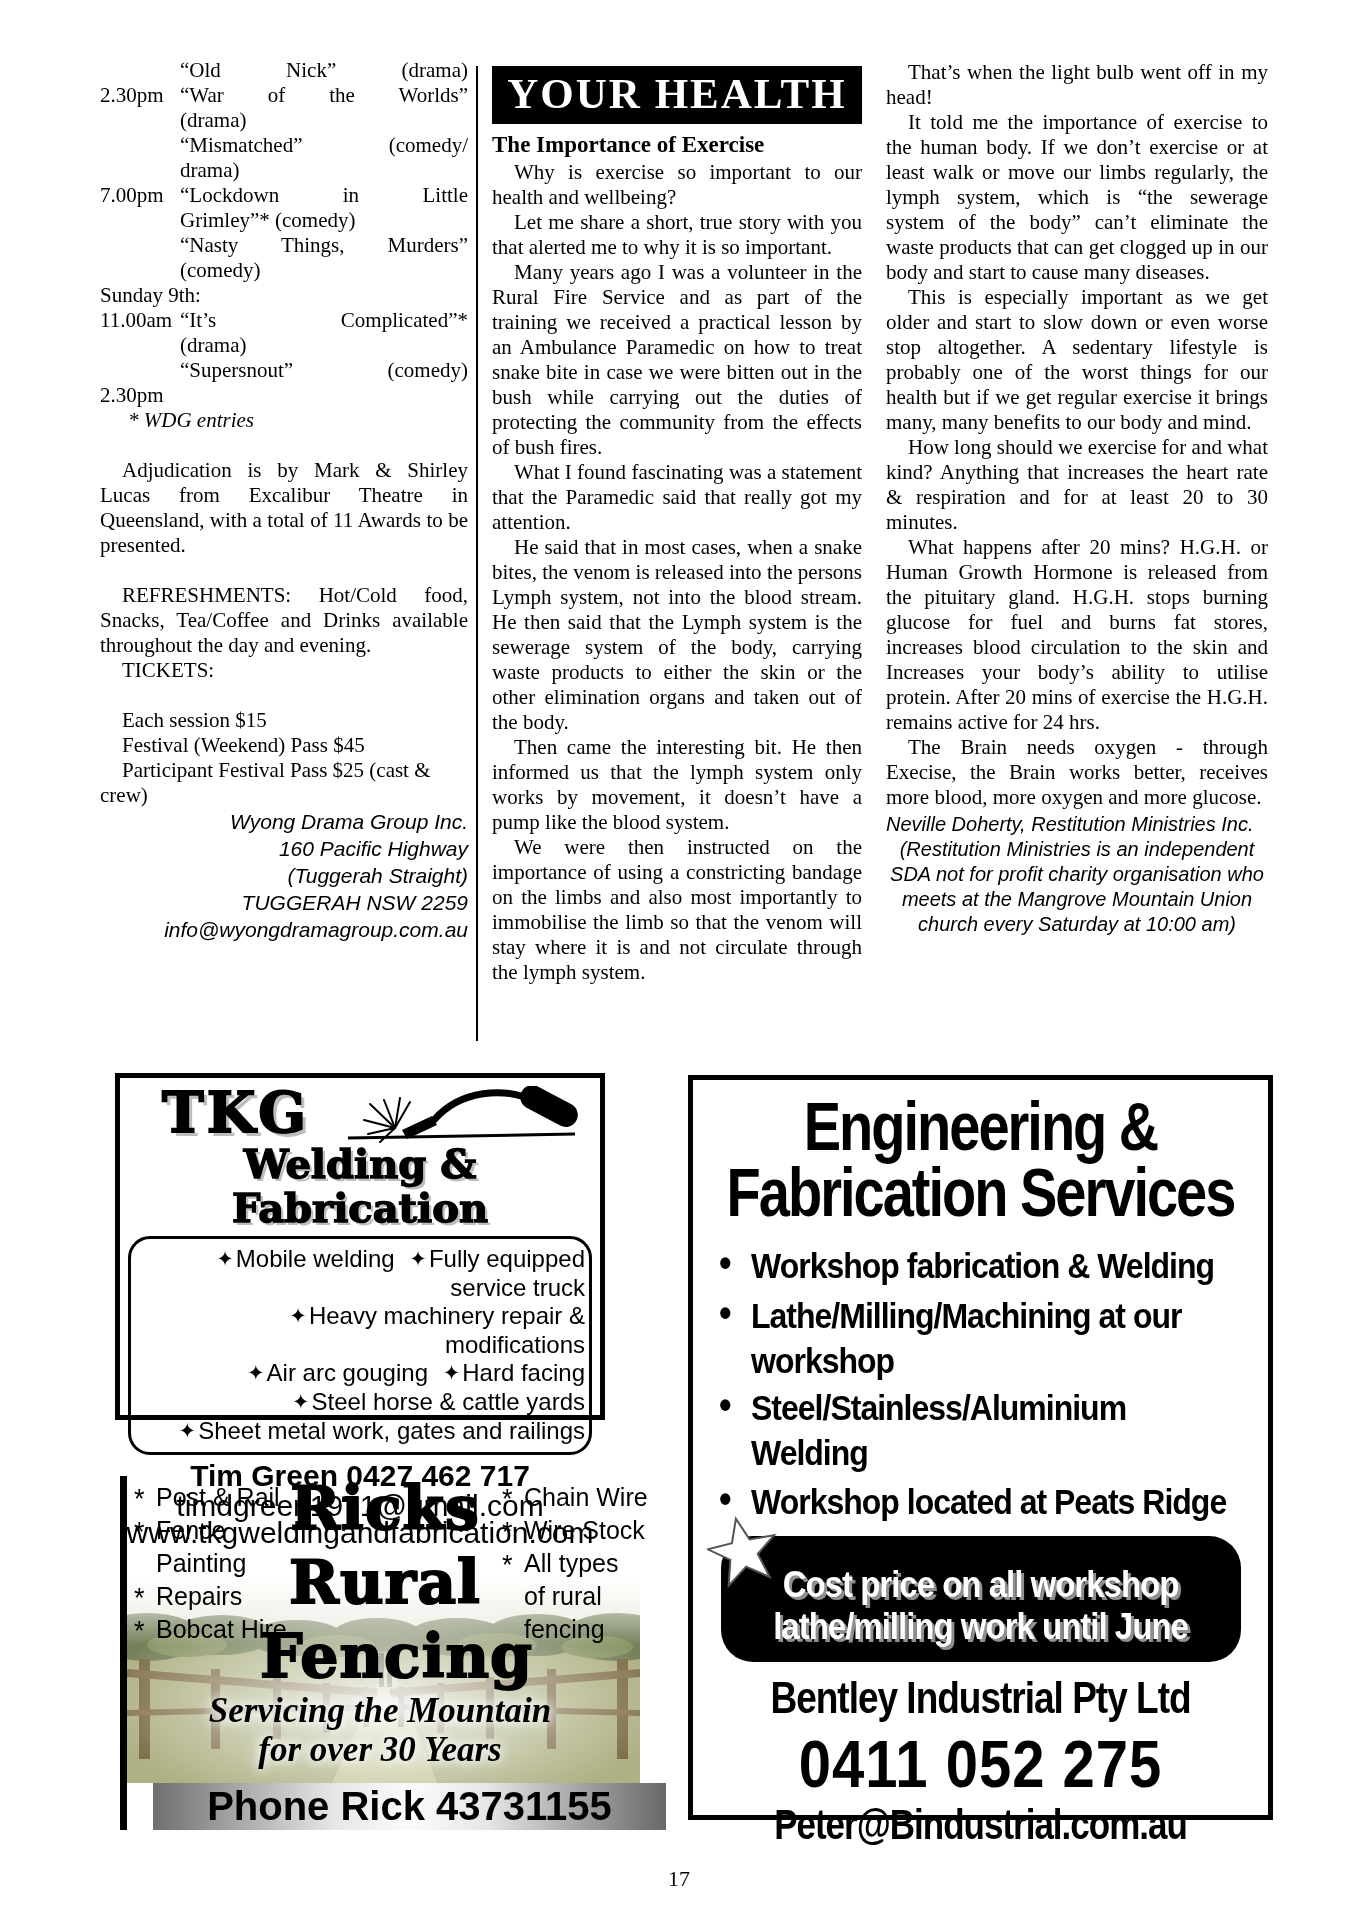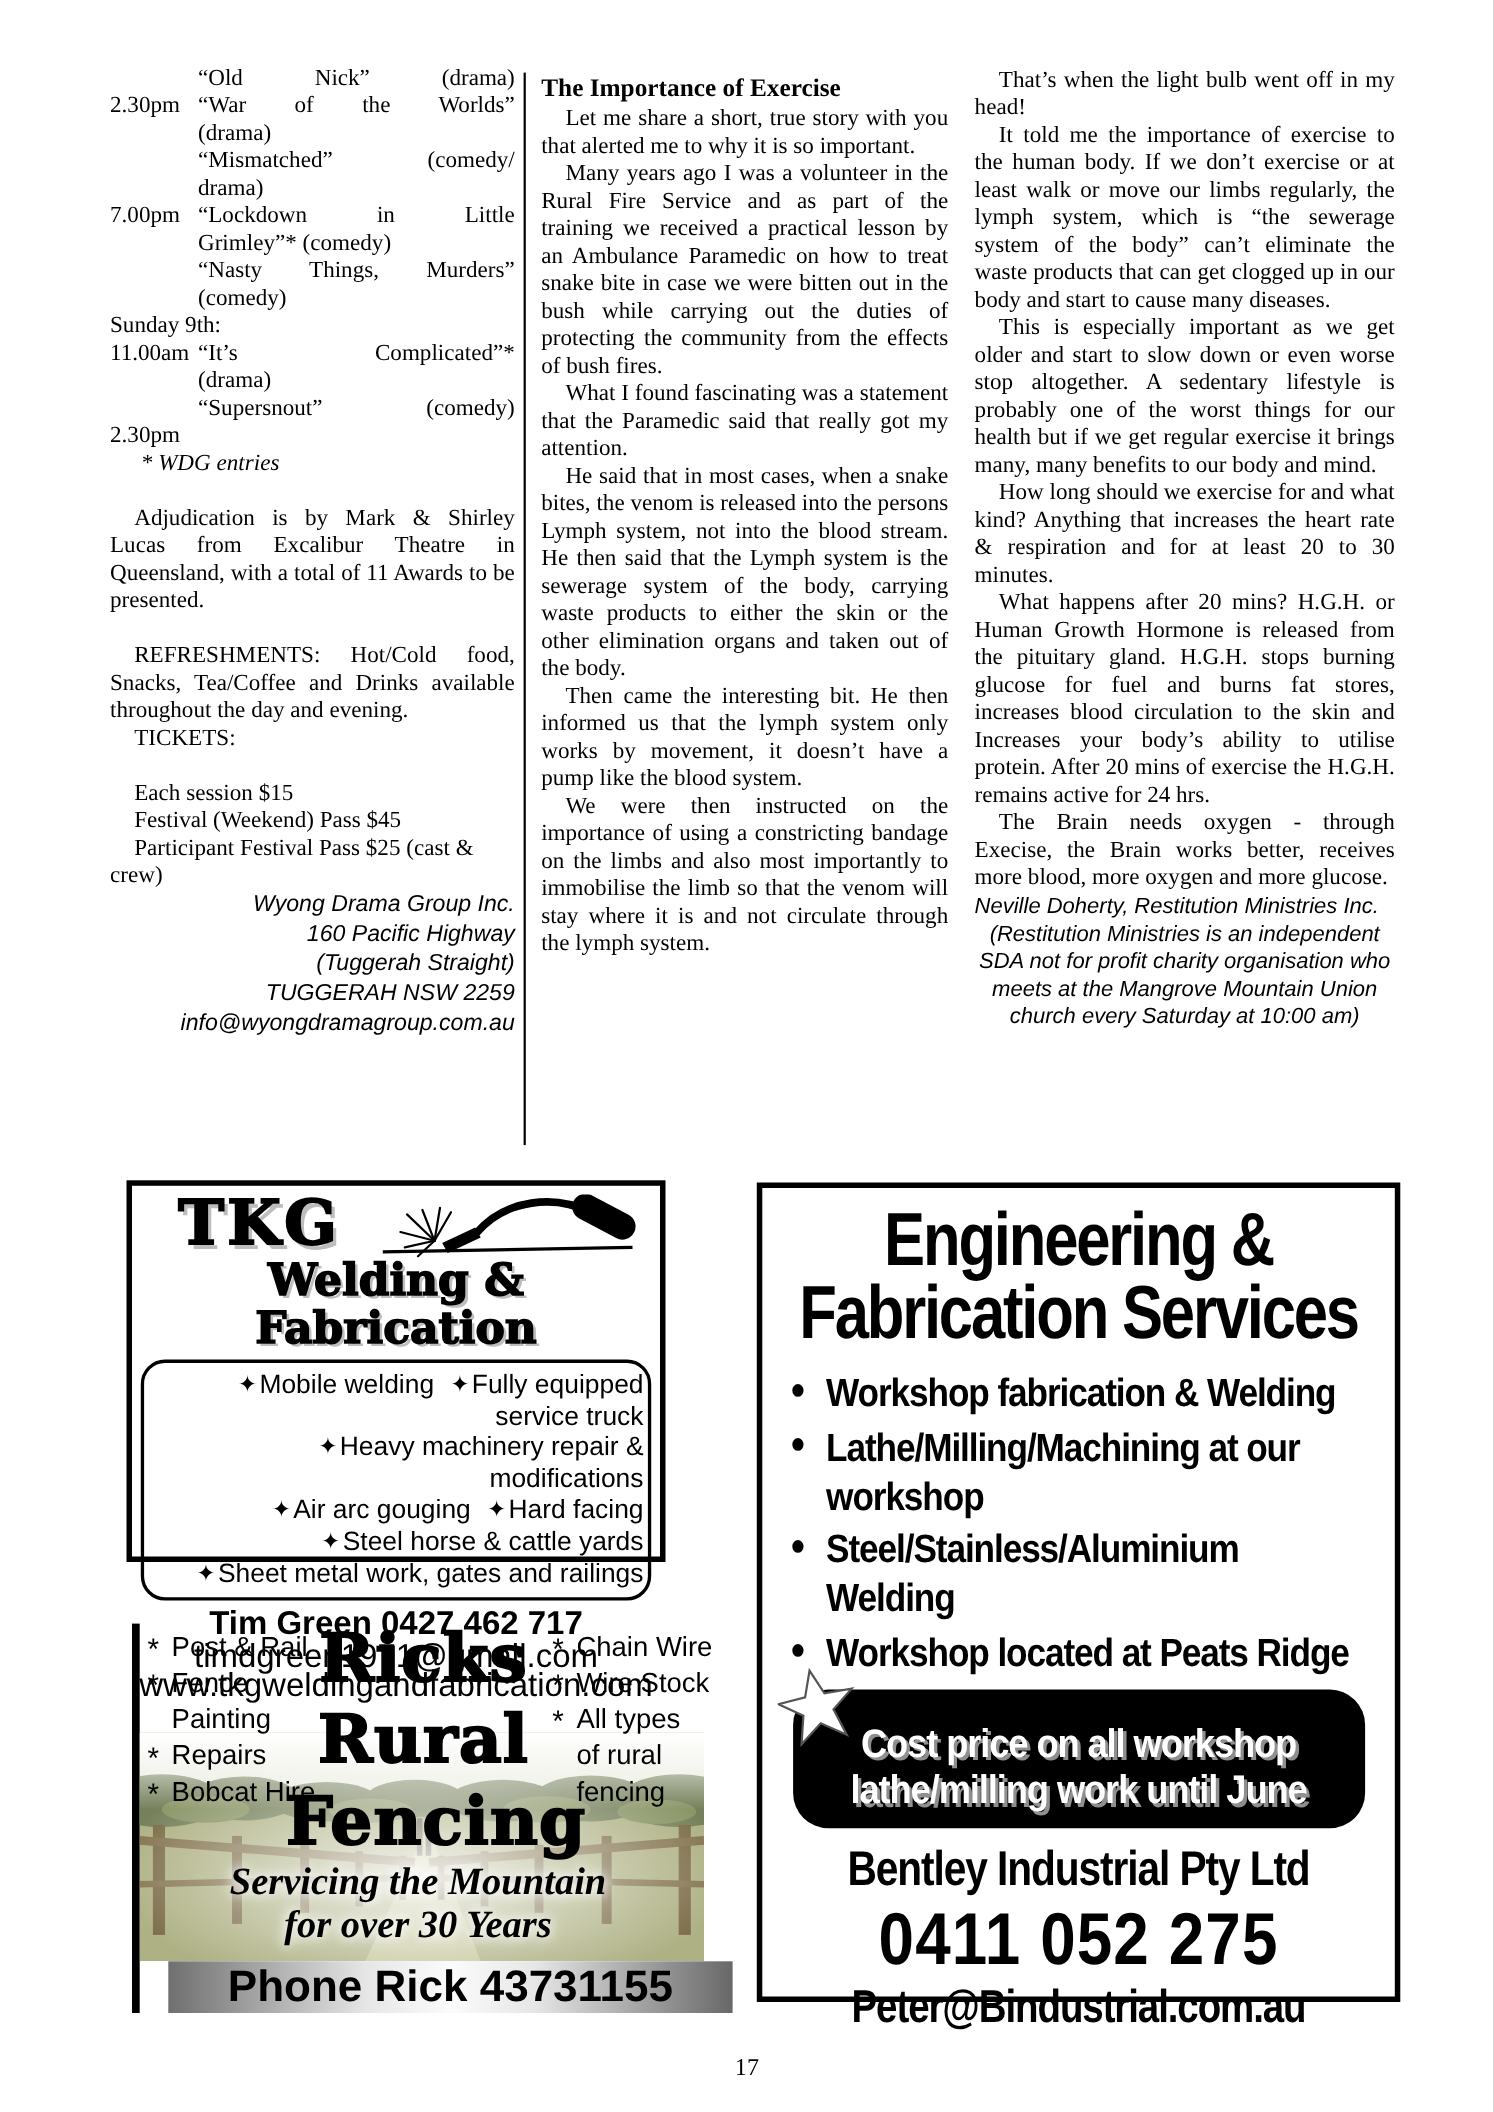--- a/index.html
+++ b/index.html
@@ -170,21 +170,25 @@
       <div>160 Pacific Highway</div>
       <div>(Tuggerah Straight)</div>
       <div>TUGGERAH  NSW  2259</div>
       <div>info@wyongdramagroup.com.au</div>
     </div>
   </div>
 
   <div class="vdivider"></div>
 
   <div class="col" id="colM">
+    <div class="masthead">
+      <span>YOUR HEALTH</span>
+    </div>
     <h3>The Importance of Exercise</h3>
+    <p class="p">Why is exercise so important to our health and wellbeing?</p>
     <p class="p">Let me share a short, true story with you that alerted me to why it is so important.</p>
     <p class="p">Many years ago I was a volunteer in the Rural Fire Service and as part of the training we received a practical lesson by an Ambulance Paramedic on how to treat snake bite in case we were bitten out in the bush while carrying out the duties of protecting the community from the effects of bush fires.</p>
     <p class="p">What I found fascinating was a statement that the Paramedic said that really got my attention.</p>
     <p class="p">He said that in most cases, when a snake bites, the venom is released into the persons Lymph system, not into the blood stream. He then said that the Lymph system is the sewerage system of the body, carrying waste products to either the skin or the other elimination organs and taken out of the body.</p>
     <p class="p">Then came the interesting bit. He then informed us that the lymph system only works by movement, it doesn’t have a pump like the blood system.</p>
     <p class="p">We were then instructed on the importance of using a constricting bandage on the limbs and also most importantly to immobilise the limb so that the venom will stay where it is and not circulate through the lymph system.</p>
   </div>
 
   <div class="col" id="colR">
     <p class="p">That’s when the light bulb went off in my head!</p>

